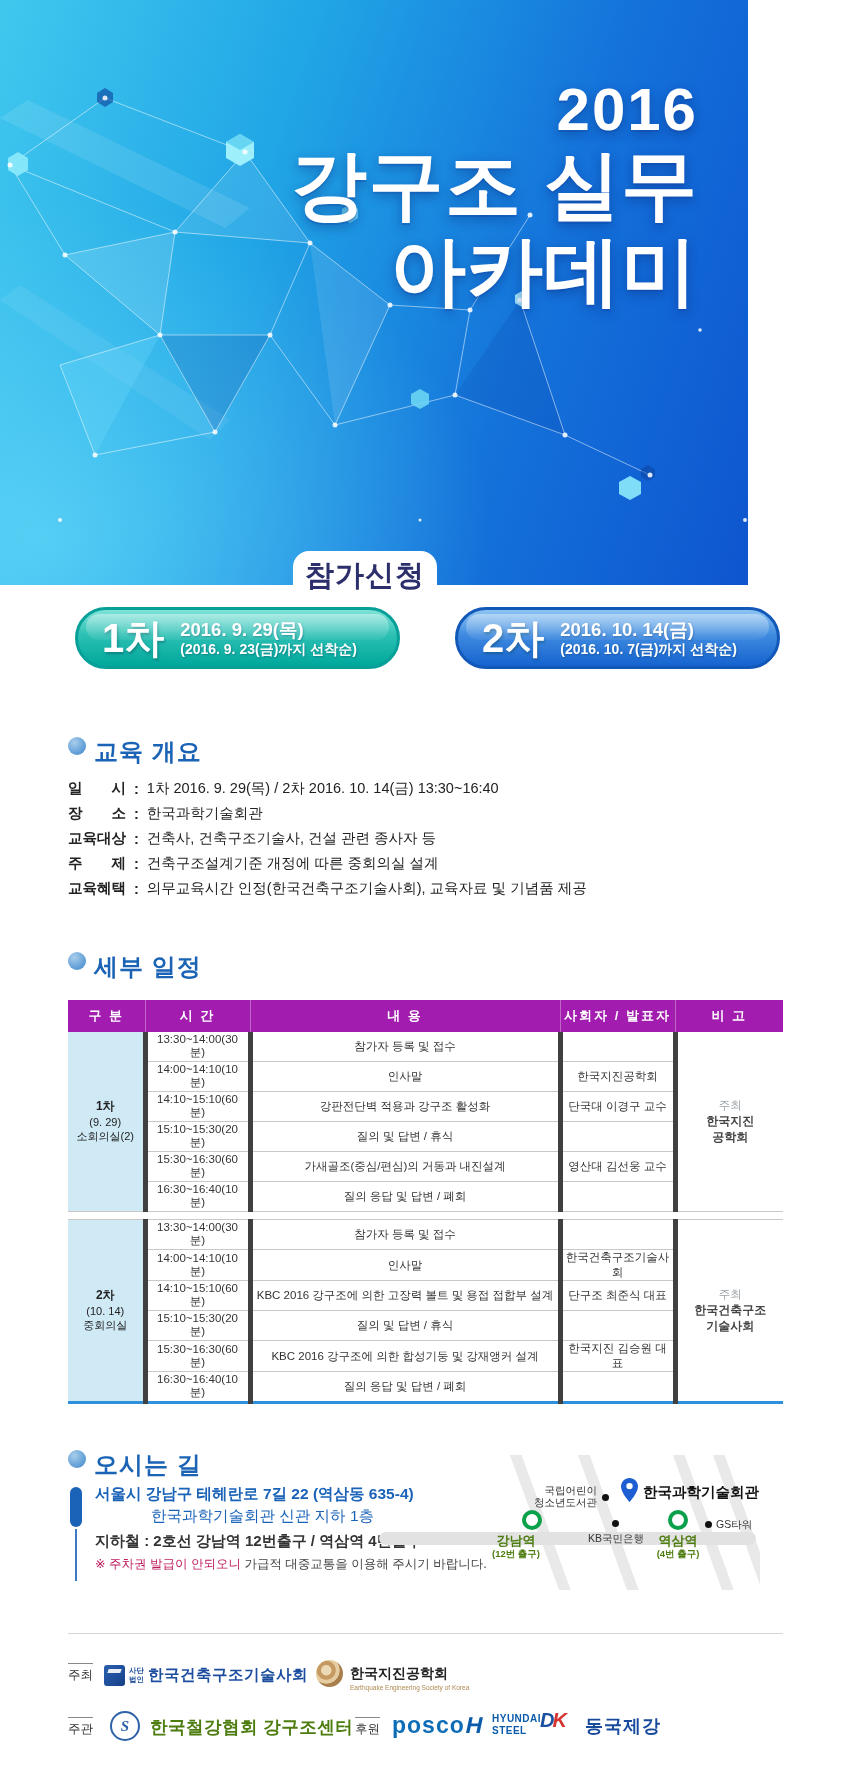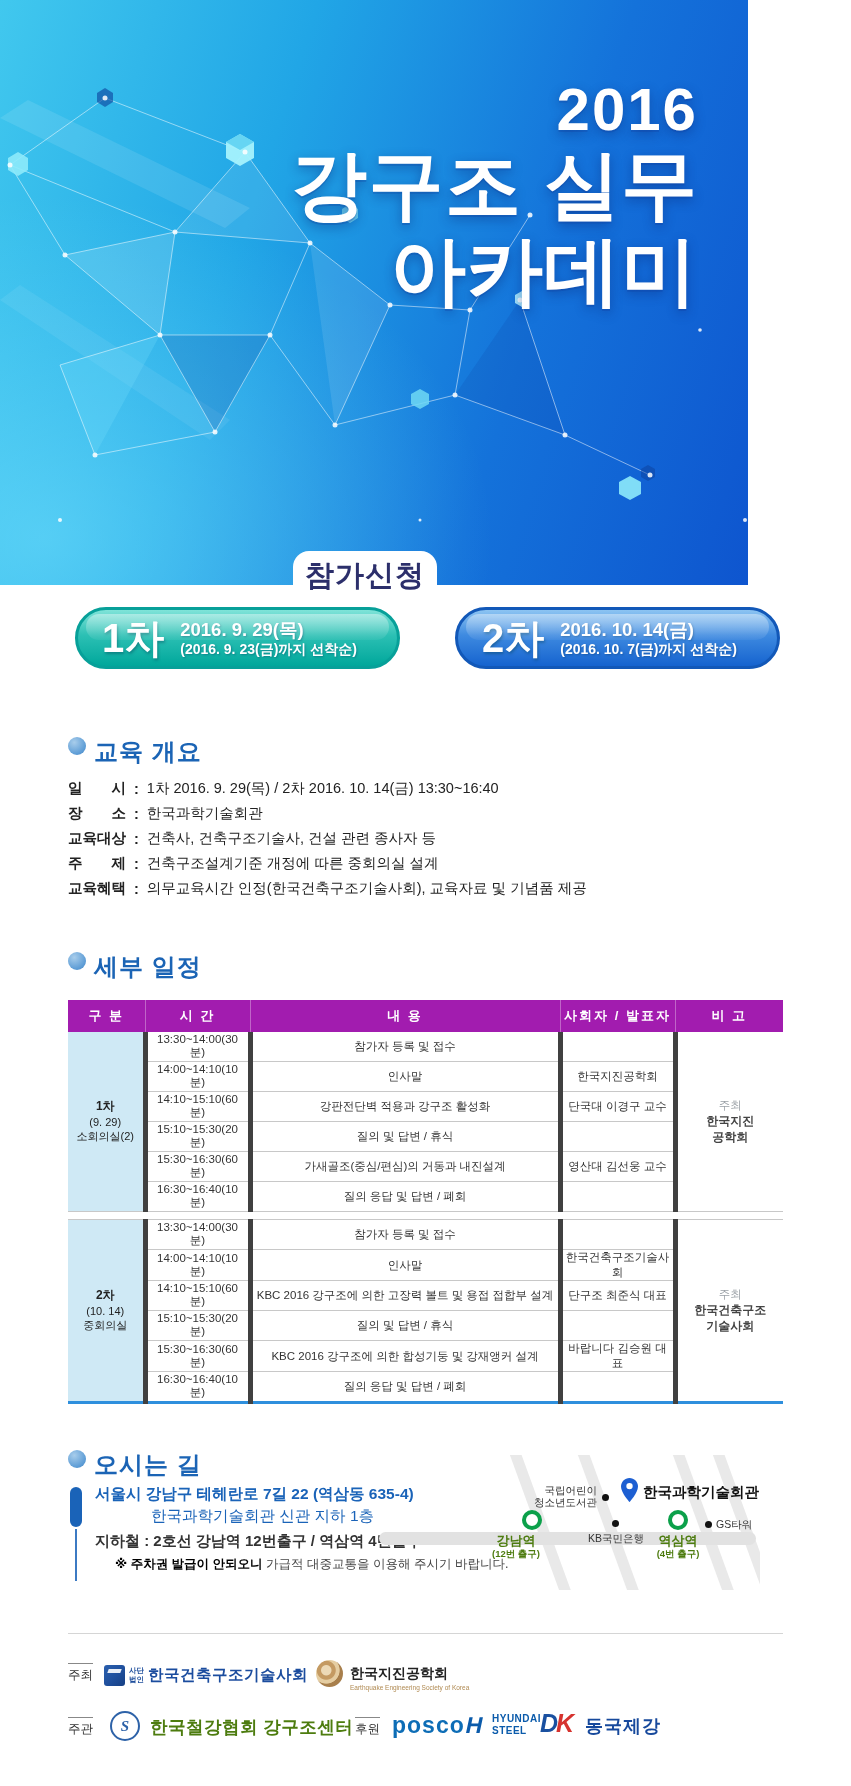--- a/index.html
+++ b/index.html
@@ -63,21 +63,21 @@
   .note-t{color:#9aa0a6;font-size:11.5px;margin-bottom:1px;}
   .note-b{color:#444;font-weight:bold;font-size:12px;line-height:1.3;}
 
   
   .addr-bar{position:absolute;left:70px;top:1487px;width:12px;height:40px;border-radius:6px;background:#1a63b8;}
   .addr-line{position:absolute;left:75px;top:1529px;width:2px;height:52px;background:#1a63b8;opacity:.85;}
   .addr1{position:absolute;left:95px;top:1484px;font-size:15.5px;font-weight:bold;color:#1a63b8;}
   .addr2{position:absolute;left:107px;top:1506px;font-size:15.5px;font-weight:normal;color:#1a63b8;margin-left:44px;}
   .subway{position:absolute;left:95px;top:1532px;font-size:15px;font-weight:bold;color:#333;}
   .parknote{position:absolute;left:95px;top:1556px;font-size:12.5px;color:#444;}
-  .parknote .red{color:#000000;font-weight:bold;margin-left:20px;}
+  .parknote .red{color:#be185d;font-weight:normal;}
 
   
   .map{position:absolute;left:375px;top:1455px;width:385px;height:135px;overflow:hidden;}
   .road-h{position:absolute;left:4px;top:77px;width:377px;height:13px;border-radius:7px;background:#e2e2e2;}
   .diag{position:absolute;width:11px;height:160px;top:-12px;background:#e9e9e9;transform:rotate(-20deg);}
   .st-marker{position:absolute;width:12px;height:12px;border:4px solid #0ba04a;border-radius:50%;background:#fff;box-sizing:content-box;}
   .poi-dot{position:absolute;width:7px;height:7px;background:#111;border-radius:50%;}
   .map-lbl{position:absolute;color:#4d7c0f;}
   .st-name{font-size:13px;font-weight:bold;}
   .st-exit{font-size:9.5px;font-weight:bold;}
@@ -99,21 +99,21 @@
   .host2-name{position:absolute;left:350px;top:1665px;font-size:14px;font-weight:bold;color:#222;}
   .host2-sub{position:absolute;left:350px;top:1684px;font-size:6.5px;color:#b08a52;}
   .seal{position:absolute;left:110px;top:1711px;width:30px;height:30px;border:2px solid #2d62a8;border-radius:50%;
     box-sizing:border-box;display:flex;align-items:center;justify-content:center;}
   .seal::before{content:"S";font-family:"Liberation Serif",serif;font-style:italic;font-weight:bold;font-size:15px;color:#2d62a8;}
   .org-name{position:absolute;left:150px;top:1715px;font-size:17.5px;font-weight:bold;color:#4d7c0f;letter-spacing:.5px;}
   .posco{position:absolute;left:392px;top:1712px;font-size:23px;font-weight:bold;color:#0d6db6;letter-spacing:1px;}
   .hyu-icon{position:absolute;left:466px;top:1712px;font-size:23px;font-weight:bold;color:#0b5bab;transform:skewX(-12deg);}
   .hyu-icon::before{content:"H";}
   .hyu-text{position:absolute;left:492px;top:1713px;font-size:10px;font-weight:bold;color:#0b5bab;line-height:1.15;letter-spacing:.5px;}
-  .dk{position:absolute;left:540px;top:1709px;font-size:25px;font-weight:bold;font-style:italic;}
+  .dk{position:absolute;left:540px;top:1709px;font-size:20px;font-weight:bold;font-style:italic;}
   .dk .d{color:#1a50a0;}
   .dk .k{color:#d6332f;margin-left:-2px;}
   .dk-name{position:absolute;left:585px;top:1714px;font-size:18px;font-weight:bold;color:#17499c;letter-spacing:1px;}
 </style>
 </head>
 <body>
 
 <div class="poster">
 
   <header class="hero">
@@ -322,21 +322,21 @@
         <td class="vline rowcell">단구조 최준식 대표</td>
       </tr>
       <tr>
         <td class="vline rowcell">15:10~15:30(20분)</td>
         <td class="vline rowcell">질의 및 답변 / 휴식</td>
         <td class="vline rowcell"></td>
       </tr>
       <tr>
         <td class="vline rowcell">15:30~16:30(60분)</td>
         <td class="vline rowcell">KBC 2016 강구조에 의한 합성기둥 및 강재앵커 설계</td>
-        <td class="vline rowcell">바랍니다 김승원 대표</td>
+        <td class="vline rowcell">한국지진 김승원 대표</td>
       </tr>
       <tr>
         <td class="vline rowcell">16:30~16:40(10분)</td>
         <td class="vline rowcell">질의 응답 및 답변 / 폐회</td>
         <td class="vline rowcell"></td>
       </tr>
     </tbody>
   </table>
 
   <span class="sec-dot" style="left:68px;top:1450px;"></span>

